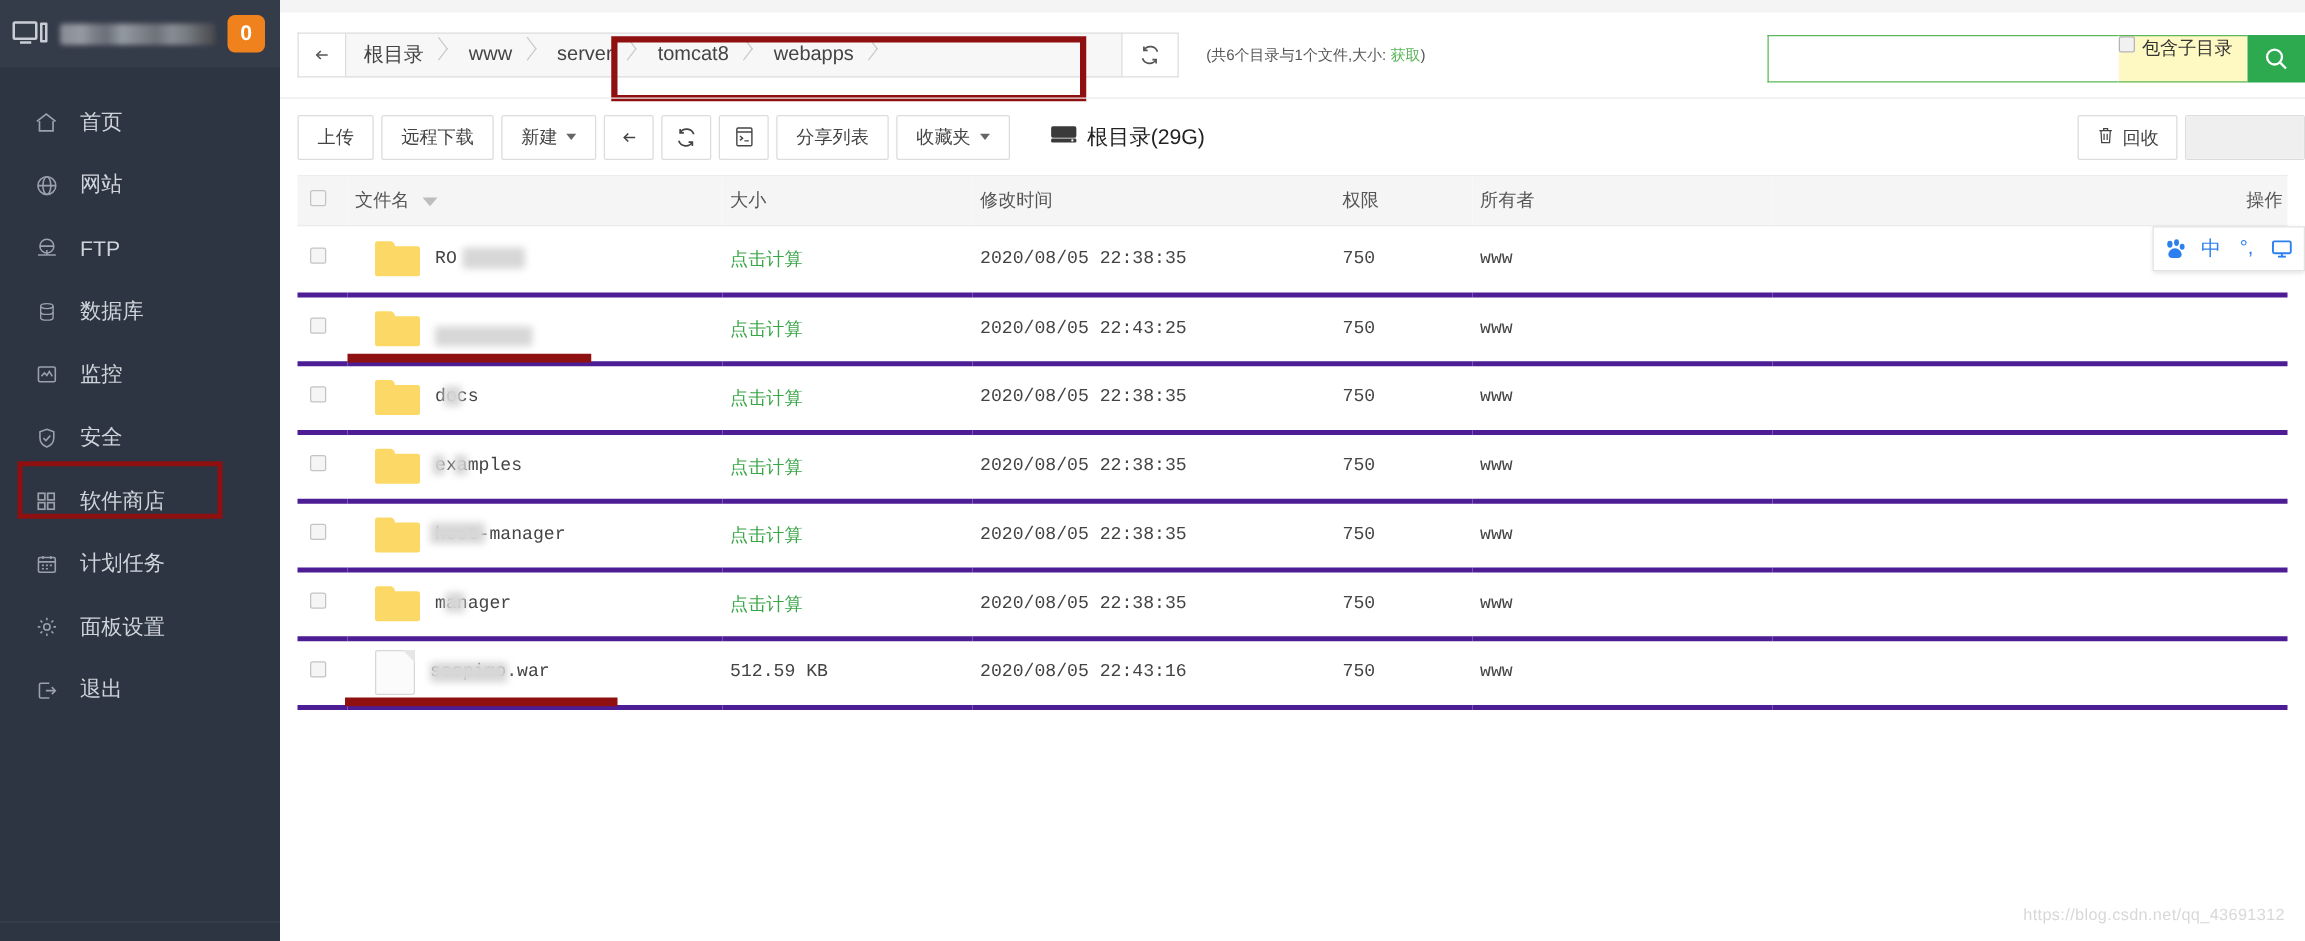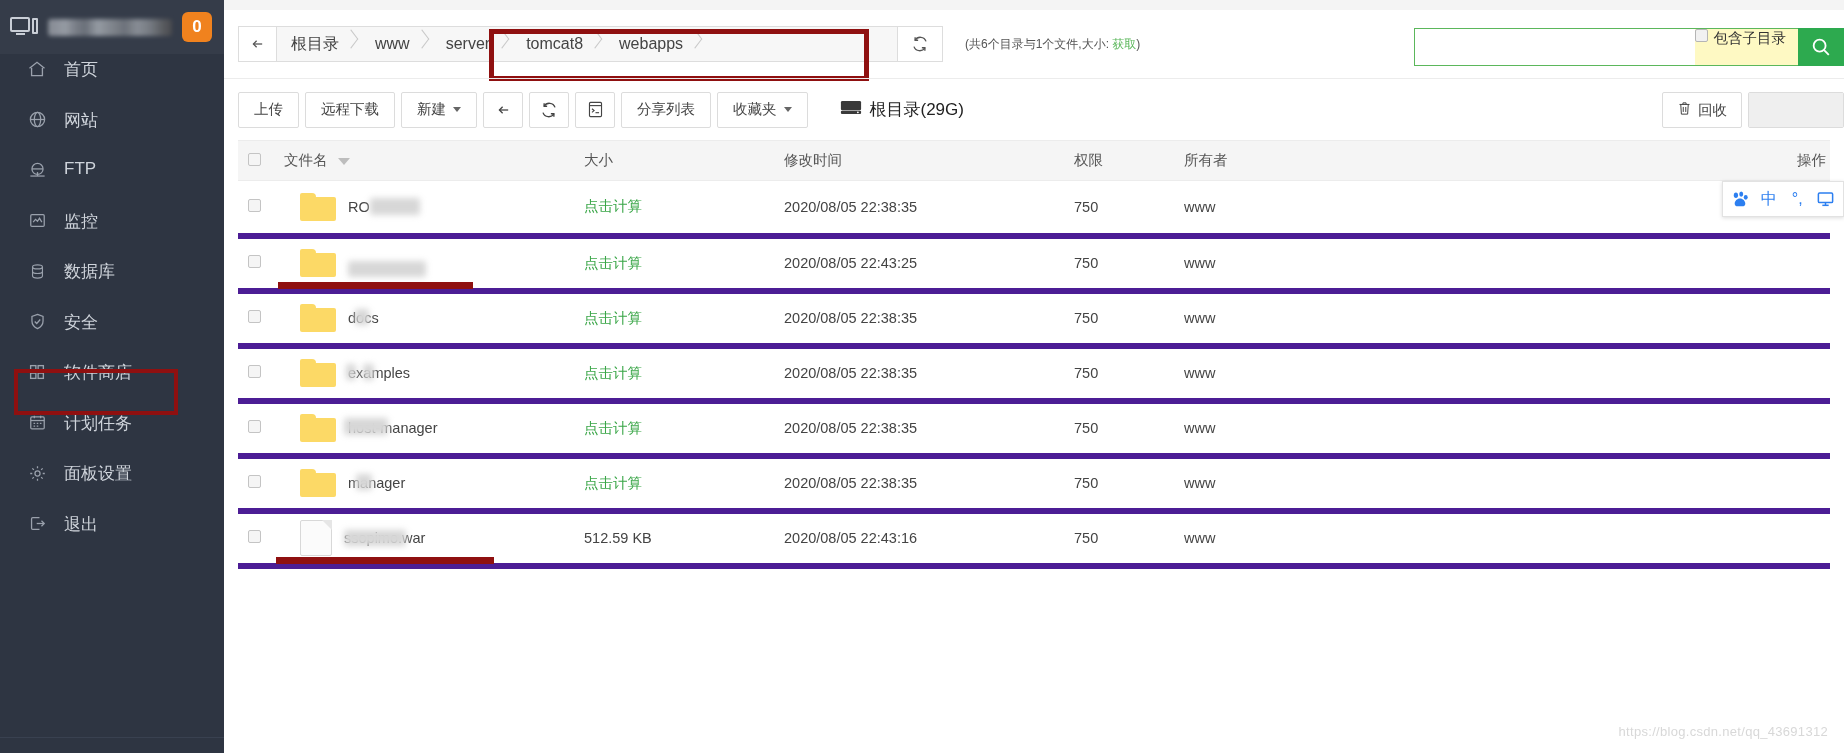--- a/index.html
+++ b/index.html
@@ -50,21 +50,21 @@
   .badge-count {
     width: 30px; height: 30px; border-radius: 6px;
     background: #f0821e; color: #fff;
     font-size: 17px; font-weight: bold;
     display: flex; align-items: center; justify-content: center;
     margin-left: 10px; flex: 0 0 30px;
   }
   .nav { padding-top: 4px; }
   .nav-item {
     height: 50.5px;
-    display: flex; align-items: flex-start;
+    display: flex; align-items: flex-end;
     padding-left: 26px;
     color: #cfd4db; font-size: 17px;
     cursor: pointer; position: relative;
   }
   .nav-item .nav-ico {
     width: 22px; height: 22px; margin-right: 16px;
     flex: 0 0 22px; color: #9aa1ac;
     display: flex; align-items: center; justify-content: center;
   }
   .nav-item .nav-ico svg { display: block; }
@@ -218,23 +218,24 @@
     text-align: left; padding: 0 6px;
   }
   table.filetable thead th.c-check { width: 40px; padding-left: 10px; }
   table.filetable thead th.c-name  { width: 300px; }
   table.filetable thead th.c-size  { width: 200px; }
   table.filetable thead th.c-time  { width: 290px; }
   table.filetable thead th.c-perm  { width: 110px; }
   table.filetable thead th.c-owner { width: 240px; }
   table.filetable thead th.c-ops   { text-align: right; padding-right: 4px; }
   table.filetable tbody td {
-    height: 55px; border-bottom: 6px solid #4c1d95;
+    height: 55px; border-bottom: 4px solid #4c1d95;
     font-size: 14.5px; color: #444; padding: 0 6px;
     vertical-align: middle;
+    font-family: Liberation Mono, monospace;
   }
   table.filetable tbody td.c-check { padding-left: 10px; }
   .sort-caret {
     width: 0; height: 0; display: inline-block; margin-left: 6px;
     border-left: 6px solid transparent; border-right: 6px solid transparent;
     border-top: 7px solid #bdbdbd; vertical-align: middle;
   }
   .namecell { display: flex; align-items: center; gap: 12px; padding-left: 16px; }
   .folder-ico {
     width: 36px; height: 28px; position: relative; flex: 0 0 36px;
@@ -325,36 +326,36 @@
             <circle cx="12" cy="10" r="7"></circle>
               <path d="M5 10h14"></path>
               <path d="M3 19h18"></path>
               <path d="M12 14v5"></path>
           </svg>
         </span>
         <span class="nav-label">FTP</span>
       </div>
       <div class="nav-item">
         <span class="nav-ico">
-          <svg width="19" height="19" viewBox="0 0 24 24" fill="none" stroke="#9aa1ac" stroke-width="1.6">
-            <rect x="3.5" y="4.5" width="17" height="15" rx="1.5"></rect>
-              <path d="M6.5 14l3-3.5 2.5 2.5 2.5-4 3 5"></path>
-          </svg>
-        </span>
-        <span class="nav-label">监控</span>
-      </div>
-      <div class="nav-item">
-        <span class="nav-ico">
           <svg width="17" height="19" viewBox="0 0 24 24" fill="none" stroke="#9aa1ac" stroke-width="1.6">
             <ellipse cx="12" cy="5.5" rx="7" ry="2.8"></ellipse>
               <path d="M5 5.5v13c0 1.6 3.1 2.8 7 2.8s7-1.2 7-2.8v-13"></path>
             <path d="M5 12c0 1.6 3.1 2.8 7 2.8s7-1.2 7-2.8"></path>
           </svg>
         </span>
         <span class="nav-label">数据库</span>
+      </div>
+      <div class="nav-item">
+        <span class="nav-ico">
+          <svg width="19" height="19" viewBox="0 0 24 24" fill="none" stroke="#9aa1ac" stroke-width="1.6">
+            <rect x="3.5" y="4.5" width="17" height="15" rx="1.5"></rect>
+              <path d="M6.5 14l3-3.5 2.5 2.5 2.5-4 3 5"></path>
+          </svg>
+        </span>
+        <span class="nav-label">监控</span>
       </div>
       <div class="nav-item">
         <span class="nav-ico">
           <svg width="19" height="19" viewBox="0 0 24 24" fill="none" stroke="#9aa1ac" stroke-width="1.6">
             <path d="M12 3l7 2.5v6c0 4.5-3 7.8-7 9.5-4-1.7-7-5-7-9.5v-6z"></path>
               <path d="M8.5 12l2.5 2.5 4.5-5"></path>
           </svg>
         </span>
         <span class="nav-label">安全</span>
       </div>

